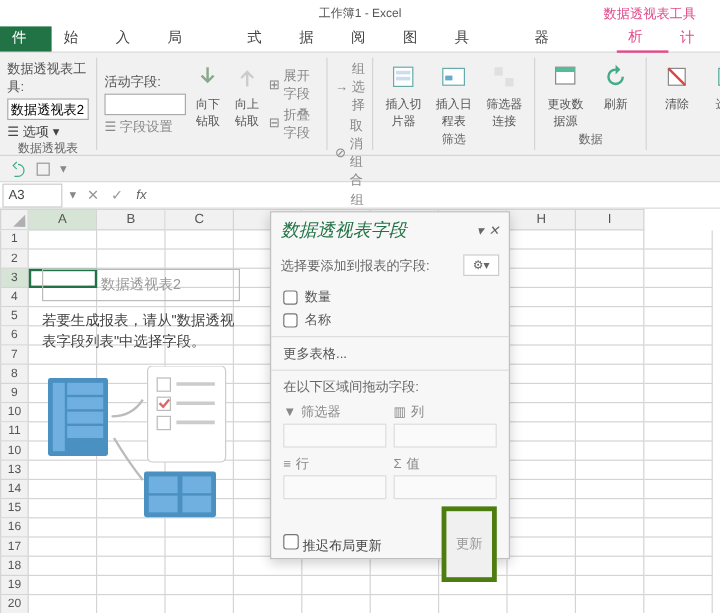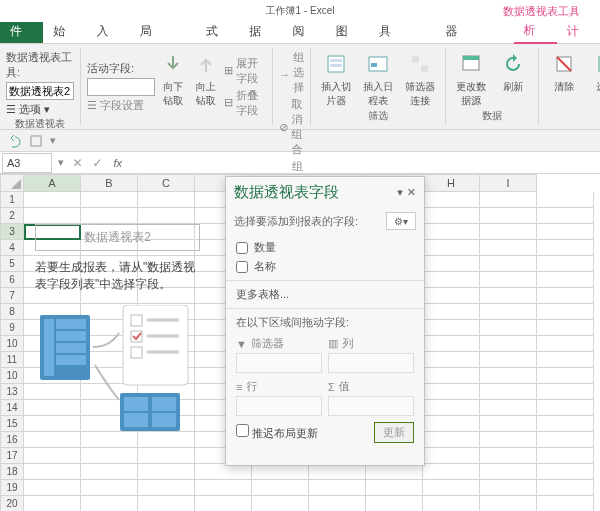--- a/index.html
+++ b/index.html
@@ -47,35 +47,35 @@
 .cell { position: absolute; width: 57px; height: 16px; border-right: 1px solid #d4d4d4; border-bottom: 1px solid #d4d4d4; }
 .col-h.sel, .row-h.sel { background: #d5e4d5; }
 .active-cell { position: absolute; border: 2px solid #217346; width: 57px; height: 16px; }
 
 .pivot-placeholder { position: absolute; left: 35px; top: 50px; width: 165px; }
 .pivot-ph-title { border: 1px solid #bbb; padding: 4px 30px; text-align: center; font-size: 12px; color: #999; margin-bottom: 8px; }
 .pivot-ph-text { font-size: 12px; color: #444; line-height: 1.4; }
 .pivot-ph-img { margin-top: 12px; height: 130px; position: relative; }
 
 .field-pane { position: absolute; left: 225px; top: 2px; width: 200px; height: 290px; background: #f7f7f7; border: 1px solid #c0c0c0; box-shadow: 0 3px 10px rgba(0,0,0,.2); }
-.fp-title { padding: 6px 8px; font-size: 15px; color: #217346; display: flex; align-items: center; justify-content: space-between; }
+.fp-title { padding: 6px 8px; font-size: 15px; color: #217346; display: flex; align-items: center; justify-content: space-between; font-style: italic; }
 .fp-close { display: flex; gap: 4px; font-size: 11px; color: #666; }
 .fp-sub { font-size: 11px; color: #666; padding: 4px 8px; display: flex; justify-content: space-between; align-items: center; }
 .gear-btn { border: 1px solid #ccc; background: #fff; width: 30px; height: 18px; display: flex; align-items: center; justify-content: center; font-size: 10px; }
 .fp-fields { padding: 4px 10px; border-bottom: 1px solid #ddd; }
 .fp-field { display: flex; align-items: center; gap: 6px; font-size: 11px; color: #555; padding: 2px 0; }
 .fp-field input { width: 12px; height: 12px; }
 .fp-more { font-size: 11px; color: #555; padding: 6px 10px; border-bottom: 1px solid #ddd; }
 .fp-areas-label { font-size: 11px; color: #666; padding: 6px 10px; }
 .fp-areas { display: grid; grid-template-columns: 1fr 1fr; gap: 6px; padding: 0 10px; }
 .fp-area { font-size: 11px; color: #888; }
 .fp-area-h { display: flex; align-items: center; gap: 4px; margin-bottom: 2px; }
 .fp-area-box { height: 20px; border: 1px solid #ddd; background: #fafafa; }
 .fp-footer { display: flex; align-items: center; justify-content: space-between; padding: 6px 10px; font-size: 11px; }
-.fp-footer button { border: 1px solid #4d7c0f; background: #f0f0f0; padding: 2px 8px; font-size: 11px; color: #999; }
+.fp-footer button { border: 4px solid #4d7c0f; background: #f0f0f0; padding: 20px 8px; font-size: 11px; color: #999; }
 
 svg { display: block; }
 </style>
 </head>
 <body>
 
 <div class="title-bar">
   <span class="title">工作簿1 - Excel</span>
   <span class="context">数据透视表工具</span>
 </div>

